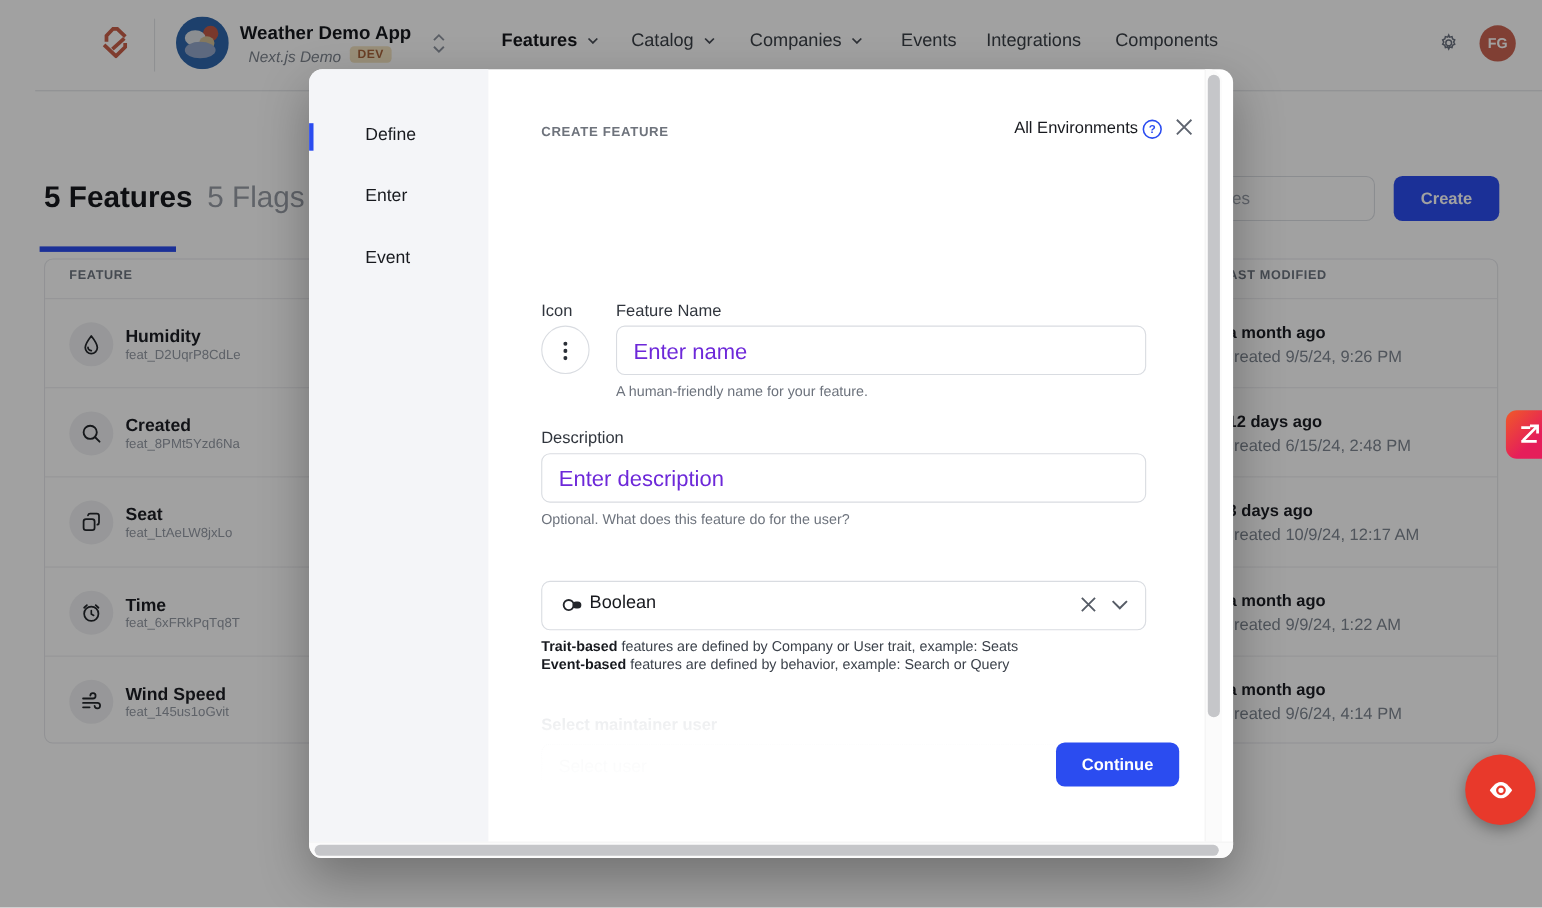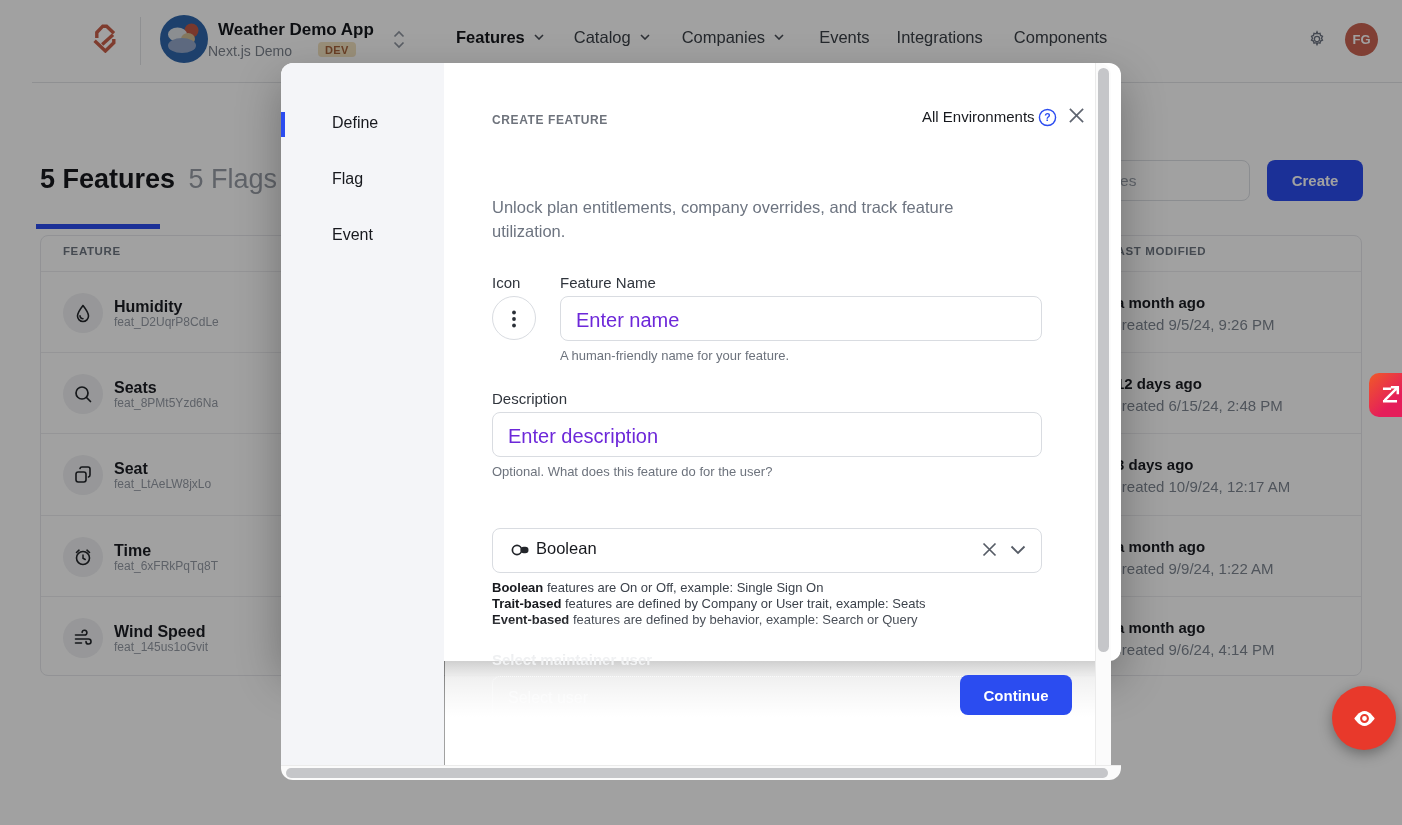--- a/index.html
+++ b/index.html
@@ -3,21 +3,21 @@
 <meta charset="utf-8">
 <style>
 * { margin:0; padding:0; box-sizing:border-box; }
 html,body { width:1402px; height:825px; overflow:hidden; font-family:"Liberation Sans", sans-serif; background:#fff; }
 .abs { position:absolute; }
 
 
 #nav { position:absolute; left:0; top:0; width:1402px; height:83px; background:#fff; border-bottom:1px solid #e2e4e8;margin-left:32px; }
 #nav .divider { position:absolute; left:108px; top:17px; width:1px; height:48px; background:#e2e4e8; }
 #appname { position:absolute; left:186px; top:20px; font-size:17px; font-weight:700; color:#15181e; }
-#appsub { position:absolute; left:176px; top:43px; font-size:14px; color:#7d848e; }
+#appsub { position:absolute; left:194px; top:43px; font-size:14px; color:#7d848e;font-style:italic; }
 #devbadge { position:absolute; left:286px; top:42px; background:#f2e2c0; color:#a8643c; font-size:11px; font-weight:700; padding:2px 7px 1px; border-radius:4px; letter-spacing:.4px; }
 #navlinks { position:absolute; left:424px; top:0; height:83px; display:flex; align-items:center; padding-bottom:9px; font-size:16.5px; color:#3c4148; }
 #navlinks .it { margin-right:0; display:flex; align-items:center; }
 .chev { width:10px; height:6px; display:inline-block; }
 
 
 #tabs { position:absolute; left:40px; top:164px;text-align:center; }
 .tab1 { font-size:27px; font-weight:700; color:#17191e; }
 .tab2 { font-size:27px; font-weight:500; color:#989ea6; }
 #tabline { position:absolute; left:36px; top:224px; width:124px; height:5px; background:#2b4cf0; }
@@ -30,21 +30,21 @@
 .rowdate { position:absolute; left:1075px; top:22px; font-size:15px; font-weight:700; color:#1b1e24; }
 .rowcreated { position:absolute; left:1070px; top:44px; font-size:15px; color:#7f8792; }
 #searchinput { position:absolute; left:990px; top:160px; width:260px; height:41px; border:1px solid #dcdfe4; border-radius:8px; background:#fff; }
 #searchinput span { position:absolute; left:36px; top:11px; font-size:15.5px; color:#9aa1ab; }
 #createbtn { position:absolute; left:1267px; top:160px; width:96px; height:41px; background:#2b4cf0; border-radius:8px; color:#fff; font-size:15px; font-weight:700; display:flex; align-items:center; justify-content:center; }
 
 
 #overlay { position:absolute; left:0; top:0; width:1402px; height:825px; background:rgba(0,0,0,0.37); }
 
 
-#modal { position:absolute; left:281px; top:63px; width:840px; height:598px; background:#fff; border-radius:12px; box-shadow:0 18px 45px rgba(0,0,0,.3); }
+#modal { position:absolute; left:281px; top:63px; width:840px; height:717px; background:#fff; border-radius:12px; box-shadow:0 18px 45px rgba(0,0,0,.3); }
 #msidebar { position:absolute; left:0; top:0; width:163px; height:702px; background:#f4f5f8; border-radius:12px 0 0 0; }
 #mindicator { position:absolute; left:0; top:49px; width:4px; height:25px; background:#2b4cf0; }
 .sitem { position:absolute; left:51px; font-size:16px; color:#17191e; font-weight:500; }
 #mhead { position:absolute; left:211px; top:50px; font-size:12px; font-weight:700; letter-spacing:.6px; color:#6e737c; }
 #allenv { position:absolute; left:641px; top:45px; font-size:15px; color:#17191e; }
 #mclose { position:absolute; left:787px; top:44px; width:17px; height:17px; }
 #mtitle { position:absolute; left:211px; top:80px; font-size:26px; font-weight:700; color:#14171c; }
 #mpara { position:absolute; left:211px; top:132px; width:500px; font-size:16.5px; line-height:24px; color:#6d7480; }
 .mlabel { font-size:15px; font-weight:500; color:#30353d; position:absolute; }
 .minput { position:absolute; border:1px solid #d9dce1; border-radius:8px; background:#fff; }
@@ -149,21 +149,21 @@
         <div class="rowdate">a month ago</div>
         <div class="rowcreated">Created 9/5/24, 9:26 PM</div>
       </div>
       <div class="row" style="top: 116.2px;">
         <div class="rowicon">
           <svg width="20" height="20" viewBox="0 0 20 20">
             <circle cx="9" cy="9" r="6" fill="none" stroke="#23262b" stroke-width="1.7"></circle>
             <path d="M13.5 13.5 L17.5 17.5" stroke="#23262b" stroke-width="1.7" stroke-linecap="round"></path>
           </svg>
         </div>
-        <div class="rowtitle">Seats</div>
+        <div class="rowtitle">Created</div>
         <div class="rowcode">feat_8PMt5Yzd6Na</div>
         <div class="rowdate">12 days ago</div>
         <div class="rowcreated">Created 6/15/24, 2:48 PM</div>
       </div>
       <div class="row" style="top: 197.4px;">
         <div class="rowicon">
           <svg width="20" height="20" viewBox="0 0 20 20">
             <rect x="3" y="7" width="10" height="10" rx="2.2" fill="none" stroke="#23262b" stroke-width="1.6"></rect>
             <path d="M7 3.5 a2 2 0 0 1 2-1.5 h6 a2 2 0 0 1 2 2 v6 a2 2 0 0 1 -1.5 2" fill="none" stroke="#23262b" stroke-width="1.6" stroke-linecap="round"></path>
           </svg>
@@ -199,33 +199,32 @@
       </div>
     </div>
 </div>
 
 <div id="overlay"></div>
 
 <div id="modal">
   <div id="msidebar">
     <div id="mindicator"></div>
     <div class="sitem" style="top:51px">Define</div>
-    <div class="sitem" style="top:107px">Flag</div>
+    <div class="sitem" style="top:107px">Enter</div>
     <div class="sitem" style="top:163px">Event</div>
   </div>
   <div id="mhead">CREATE FEATURE</div>
   <div id="allenv">All Environments</div>
   <svg class="abs" style="left:757px;top:45px" width="19" height="19" viewBox="0 0 20 20" id="helpq">
       <circle cx="10" cy="10" r="8.5" fill="none" stroke="#2b4cf0" stroke-width="1.5"></circle>
       <text x="10" y="14" font-size="11" font-weight="700" fill="#2b4cf0" text-anchor="middle" font-family="Liberation Sans">?</text>
     </svg>
   <svg id="mclose" viewBox="0 0 18 18">
       <path d="M2 2 L16 16 M16 2 L2 16" stroke="#5f6570" stroke-width="1.8" fill="none"></path>
     </svg>
-  <div id="mpara">Unlock plan entitlements, company overrides, and track feature utilization.</div>
 
   <div class="mlabel" style="left:211px;top:211px">Icon</div>
   <div id="iconbtn">
       <svg class="abs" style="left:19px;top:13px" width="4" height="18" viewBox="0 0 4 18">
         <circle cx="2" cy="2.5" r="1.9" fill="#2a2f37"></circle>
         <circle cx="2" cy="9" r="1.9" fill="#2a2f37"></circle>
         <circle cx="2" cy="15.5" r="1.9" fill="#2a2f37"></circle>
       </svg>
     </div>
   <div class="mlabel" style="left:279px;top:211px">Feature Name</div>
@@ -245,21 +244,20 @@
     </svg>
   <div class="abs" style="left:255px;top:476px;font-size:16.5px;color:#17191e;">Boolean</div>
   <svg class="abs" style="left:701px;top:479px" width="15" height="15" viewBox="0 0 15 15">
       <path d="M1.5 1.5 L13.5 13.5 M13.5 1.5 L1.5 13.5" stroke="#565c66" stroke-width="1.7" fill="none"></path>
     </svg>
   <svg class="abs" style="left:729px;top:482px" width="16" height="10" viewBox="0 0 16 10">
       <path d="M1.5 1.5 L8 8 L14.5 1.5" stroke="#565c66" stroke-width="1.8" fill="none"></path>
     </svg>
 
   <div id="boldlines">
-    <div><b>Boolean</b> features are On or Off, example: Single Sign On</div>
     <div><b>Trait-based</b> features are defined by Company or User trait, example: Seats</div>
     <div><b>Event-based</b> features are defined by behavior, example: Search or Query</div>
   </div>
 
   <div id="maintainer">Select maintainer user</div>
   <div class="abs" style="left:211px;top:613px;width:550px;height:45px;border:1px dotted #dfe3e7;border-radius:8px;"></div>
   <div class="abs" style="left:227px;top:626px;font-size:16px;color:#c9cdd3;">Select user</div>
   <div id="mfade"></div>
   <div id="continuebtn">Continue</div>
 

